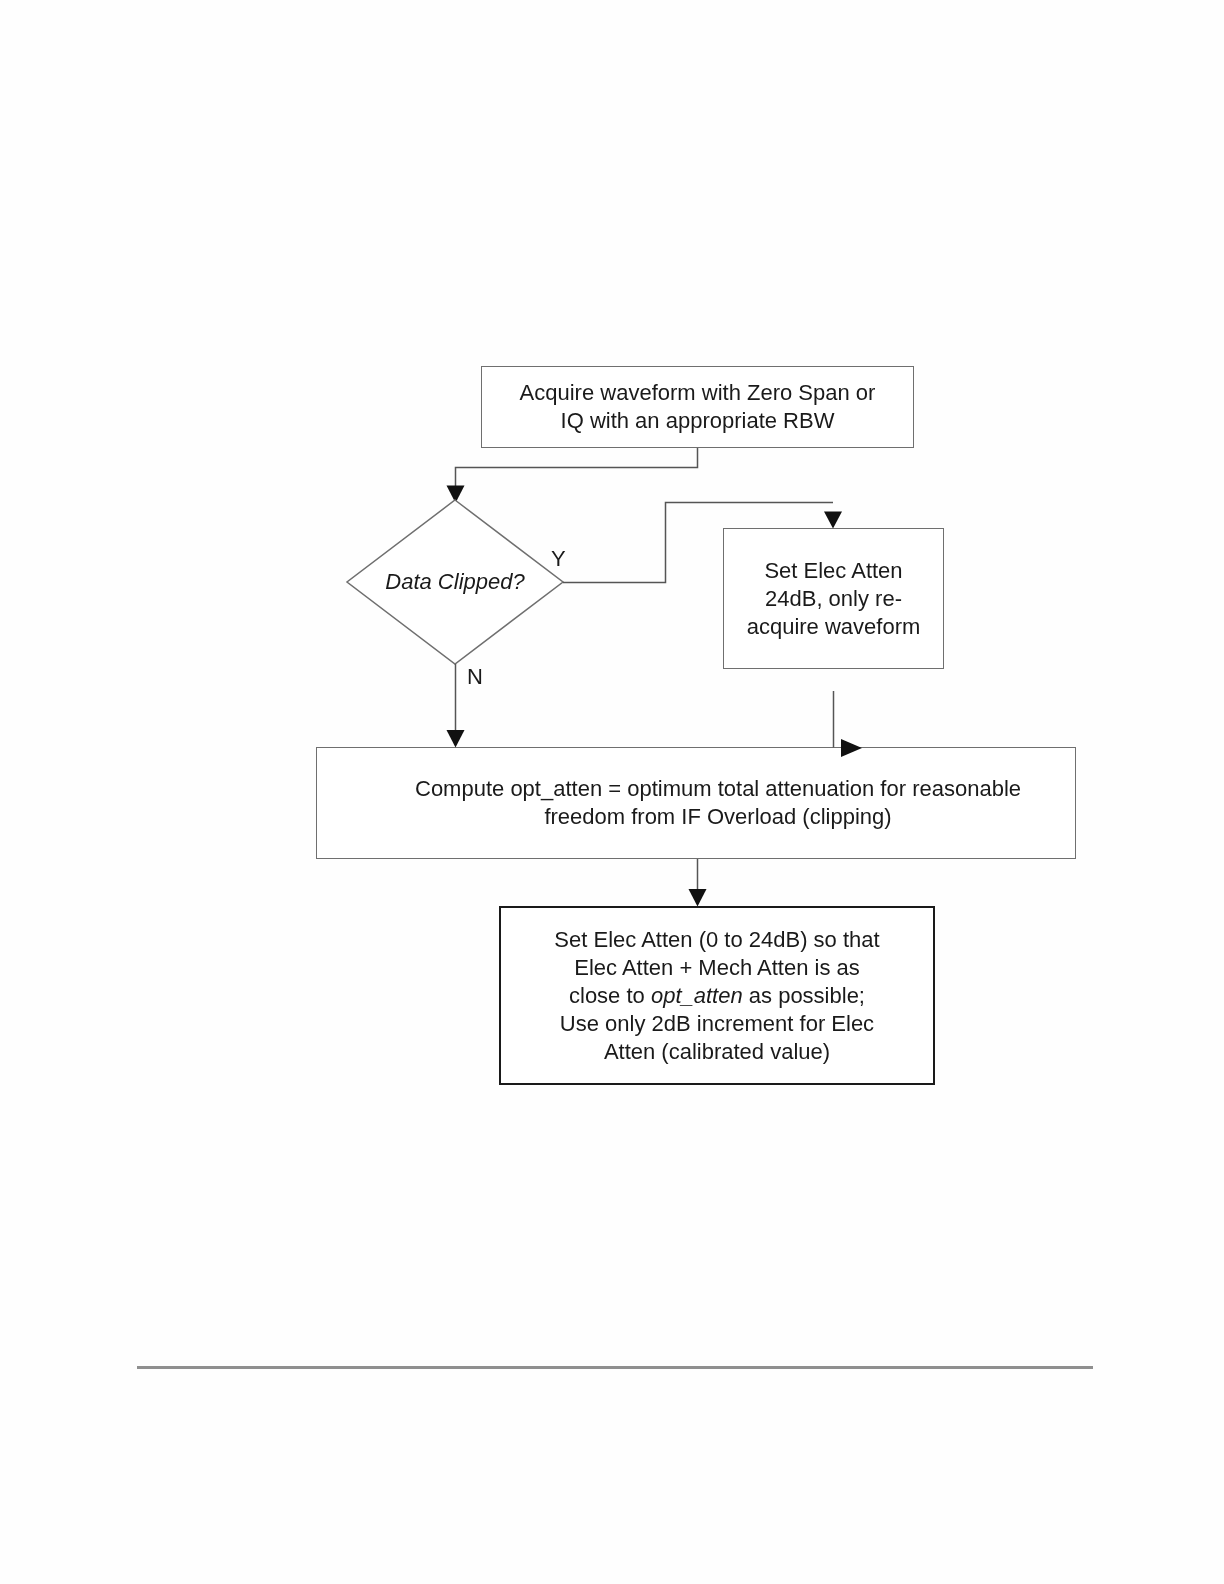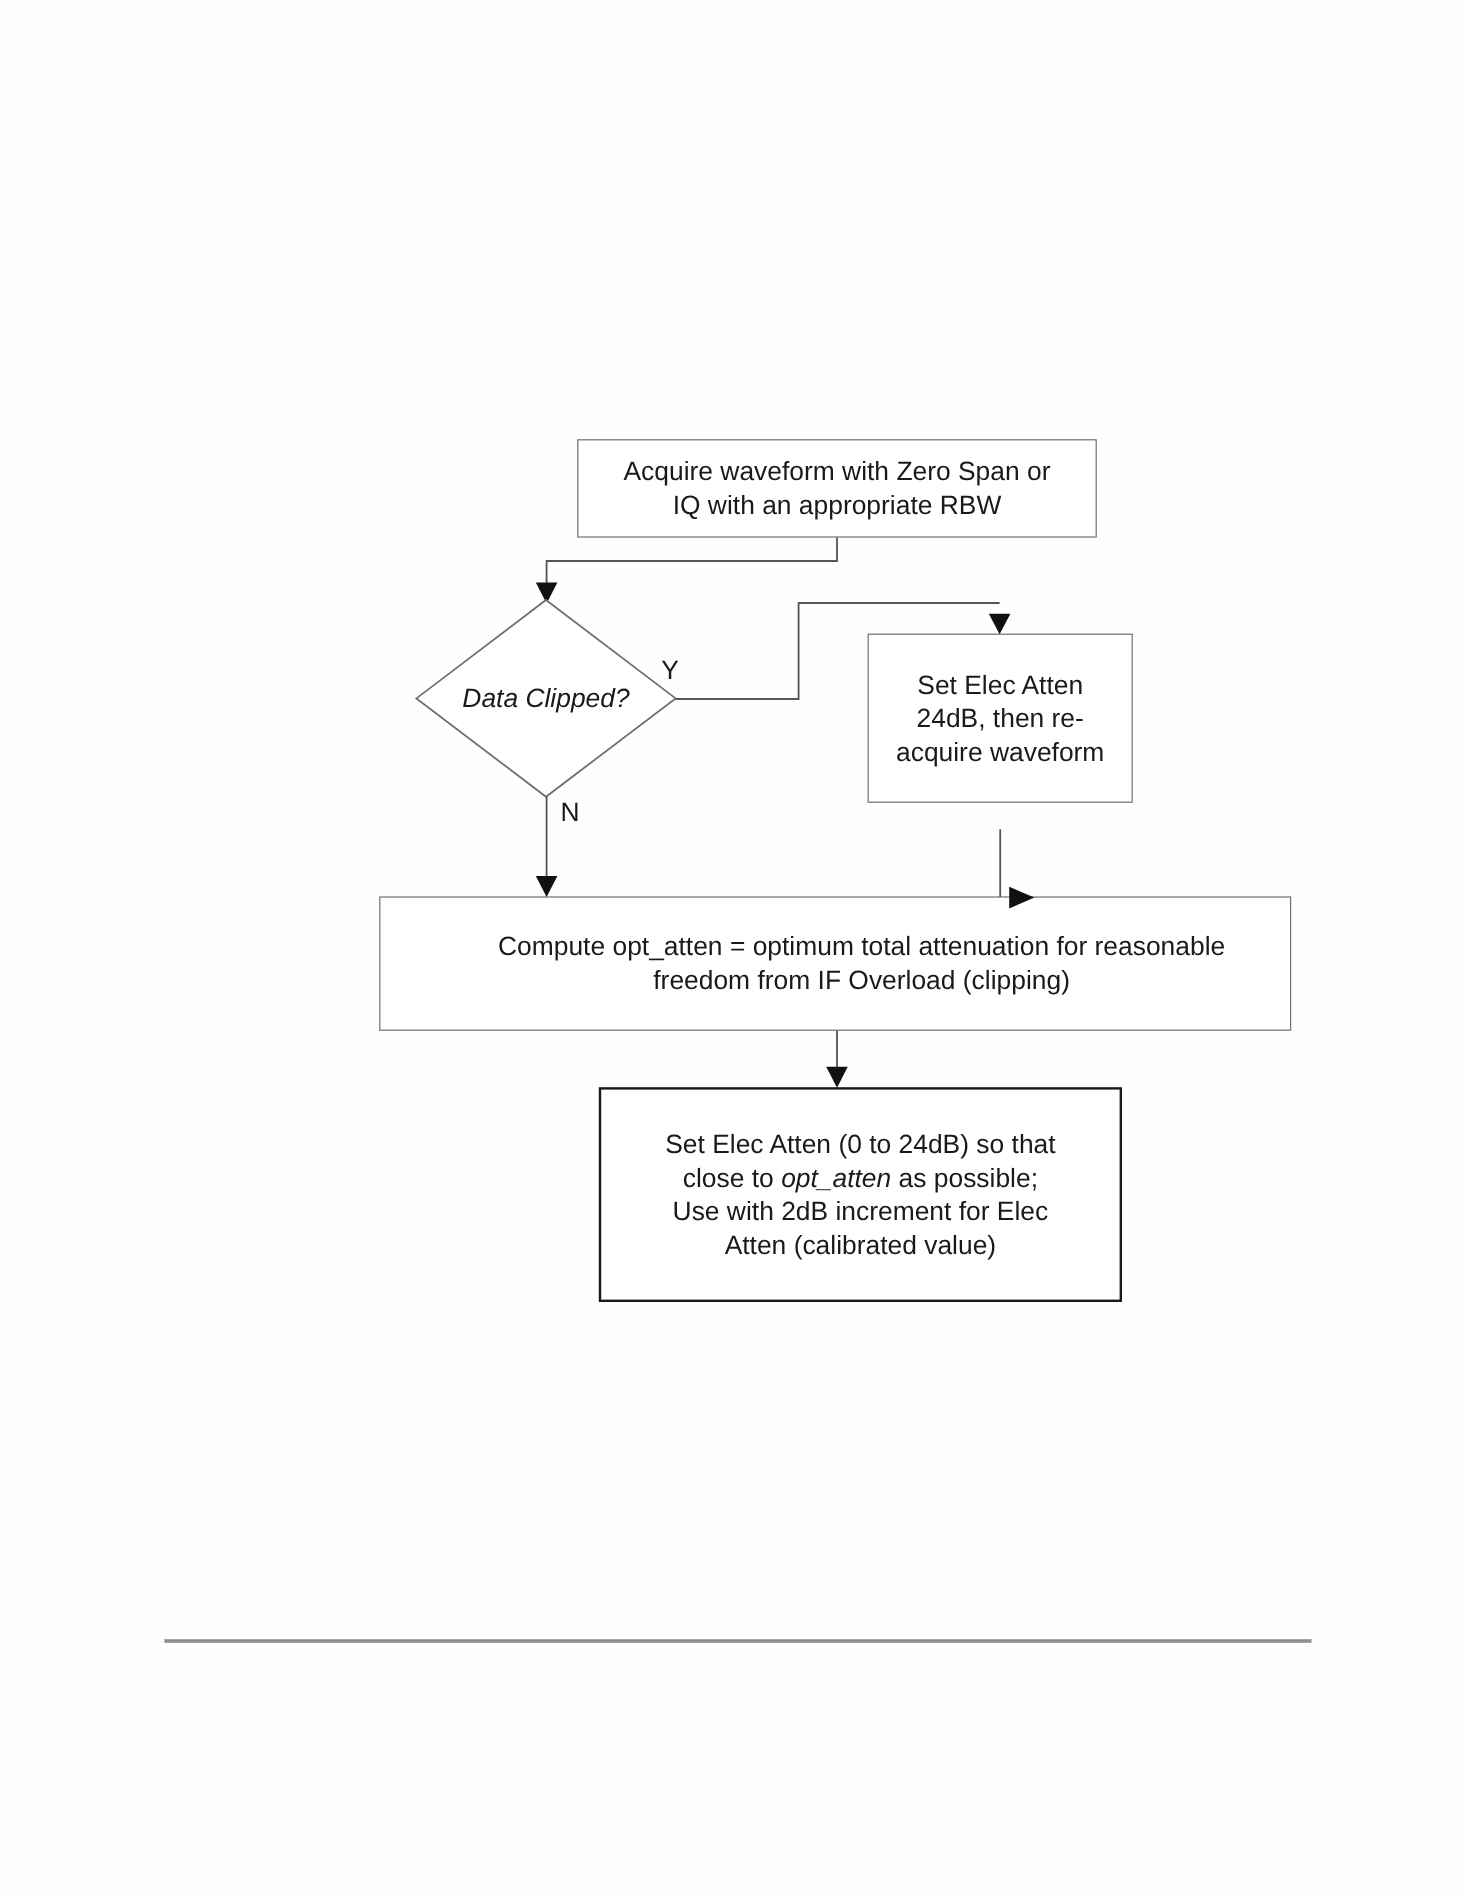--- a/index.html
+++ b/index.html
@@ -75,33 +75,34 @@
 
 <div class="page">
 
   <div class="node box acquire-box">
     <span class="ln">Acquire waveform with Zero Span or</span>
     <span class="ln">IQ with an appropriate RBW</span>
   </div>
 
   <div class="node box elec24-box">
     <span class="ln">Set Elec Atten</span>
-    <span class="ln">24dB, then re-</span>
+    <span class="ln">24dB, only re-</span>
     <span class="ln">acquire waveform</span>
   </div>
 
   <div class="node box compute-box">
     <span class="ln">Compute opt_atten = optimum total attenuation for reasonable</span>
     <span class="ln">freedom from IF Overload (clipping)</span>
   </div>
 
   <div class="node box emphasis setelec-box">
     <span class="ln">Set Elec Atten (0 to 24dB) so that</span>
+    <span class="ln">Elec Atten + Mech Atten is as</span>
     <span class="inline-ln"><span>close to </span><i>opt_atten</i><span> as possible;</span></span>
-    <span class="ln">Use with 2dB increment for Elec</span>
+    <span class="ln">Use only 2dB increment for Elec</span>
     <span class="ln">Atten (calibrated value)</span>
   </div>
 
   <svg class="overlay" width="1224" height="1584" viewBox="0 0 1224 1584">
 
     <path d="M697.5,448 V467.5 H455.5 V487" fill="none" stroke="#555555" stroke-width="1.5"></path>
     <polygon points="446.5,485.5 464.5,485.5 455.5,503" fill="#111111"></polygon>
 
     <polygon points="455,500 563,582 455,664 347,582" fill="#ffffff" stroke="#6f6f6f" stroke-width="1.5"></polygon>
 

